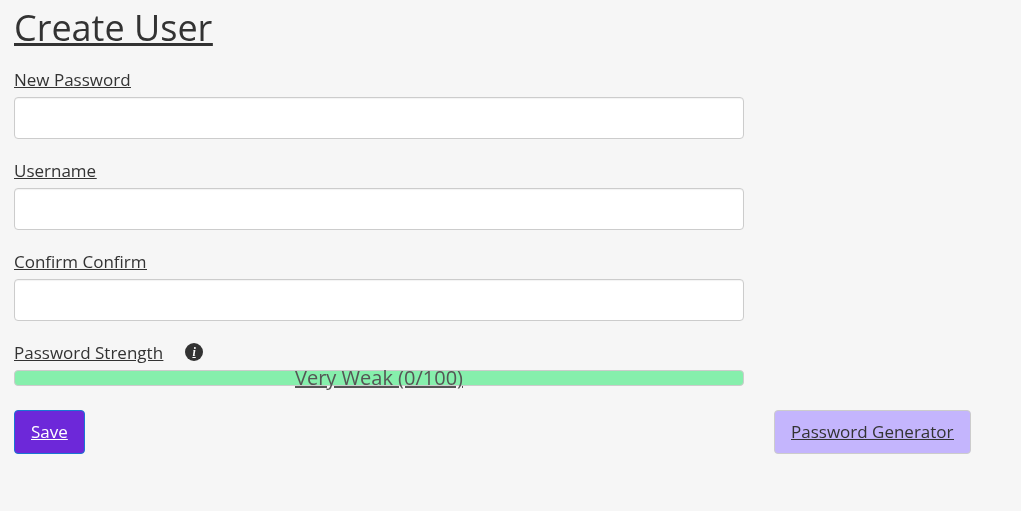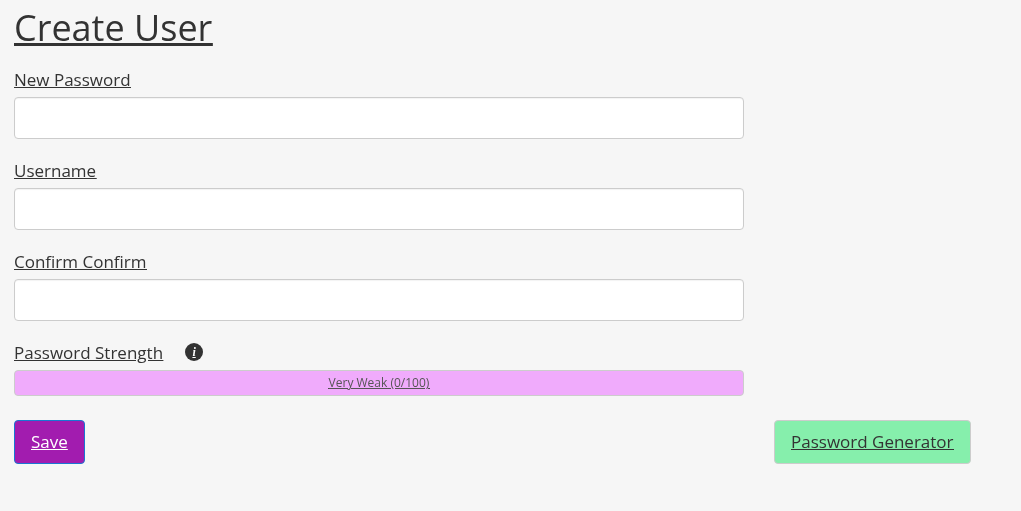--- a/index.html
+++ b/index.html
@@ -47,38 +47,38 @@
     .pw-label-wrap { display:flex; align-items:center; gap:22px; margin-bottom:6px; }
     .info-icon {
       display:inline-flex; align-items:center; justify-content:center;
       width:18px; height:18px; border-radius:50%;
       background:#333; color:#fff;
       font-family: Georgia, "Times New Roman", serif;
       font-style: italic; font-weight:700; font-size:12px;
       line-height:1; cursor:help;
     }
     .strength-meter {
-      width:100%; height:26px;
+      width:100%; height:16px;
       border:1px solid #ccc; border-radius:4px;
-      background:#f0abfc; color:#555;
+      background:#86efac; color:#555;
       display:flex; align-items:center; justify-content:center;
-      font-size:12px;
+      font-size:20px;
     }
     .btn {
       display:inline-flex; align-items:center; justify-content:center;
       font-size:17px; border-radius:4px; cursor:pointer;
       padding: 9px 16px; line-height:1.4;
       font-family: inherit;
     }
     .btn-primary {
-      background:#a21caf; color:#fff;
+      background:#6d28d9; color:#fff;
       border:1px solid #1976d2;
     }
     .btn-default {
-      background:#86efac; color:#333;
+      background:#c4b5fd; color:#333;
       border:1px solid #ccc;
     }
     .actions { margin-top: 24px; }
   </style>
 </head>
 <body>
 
 <div class="page">
   <h1 class="title">Create User</h1>
 

